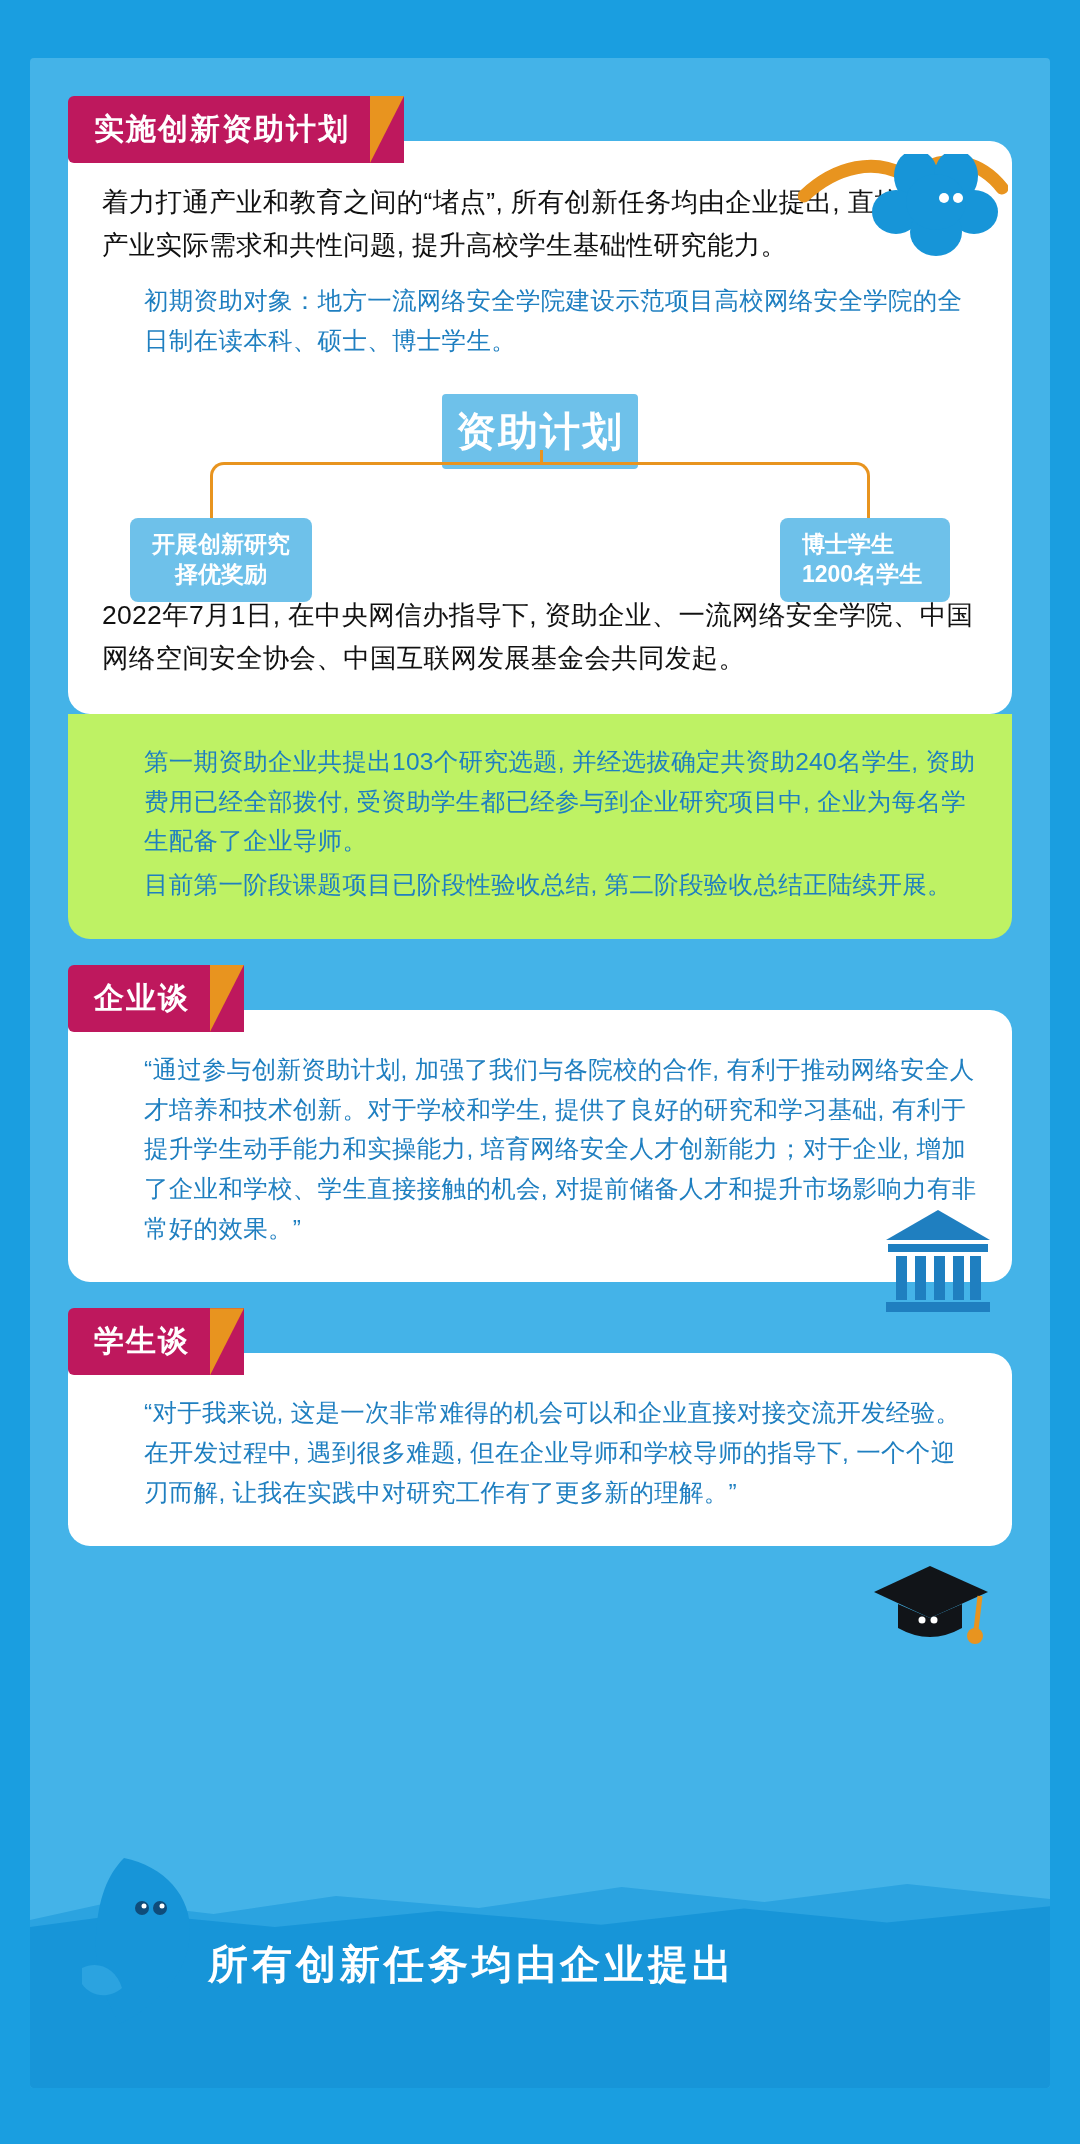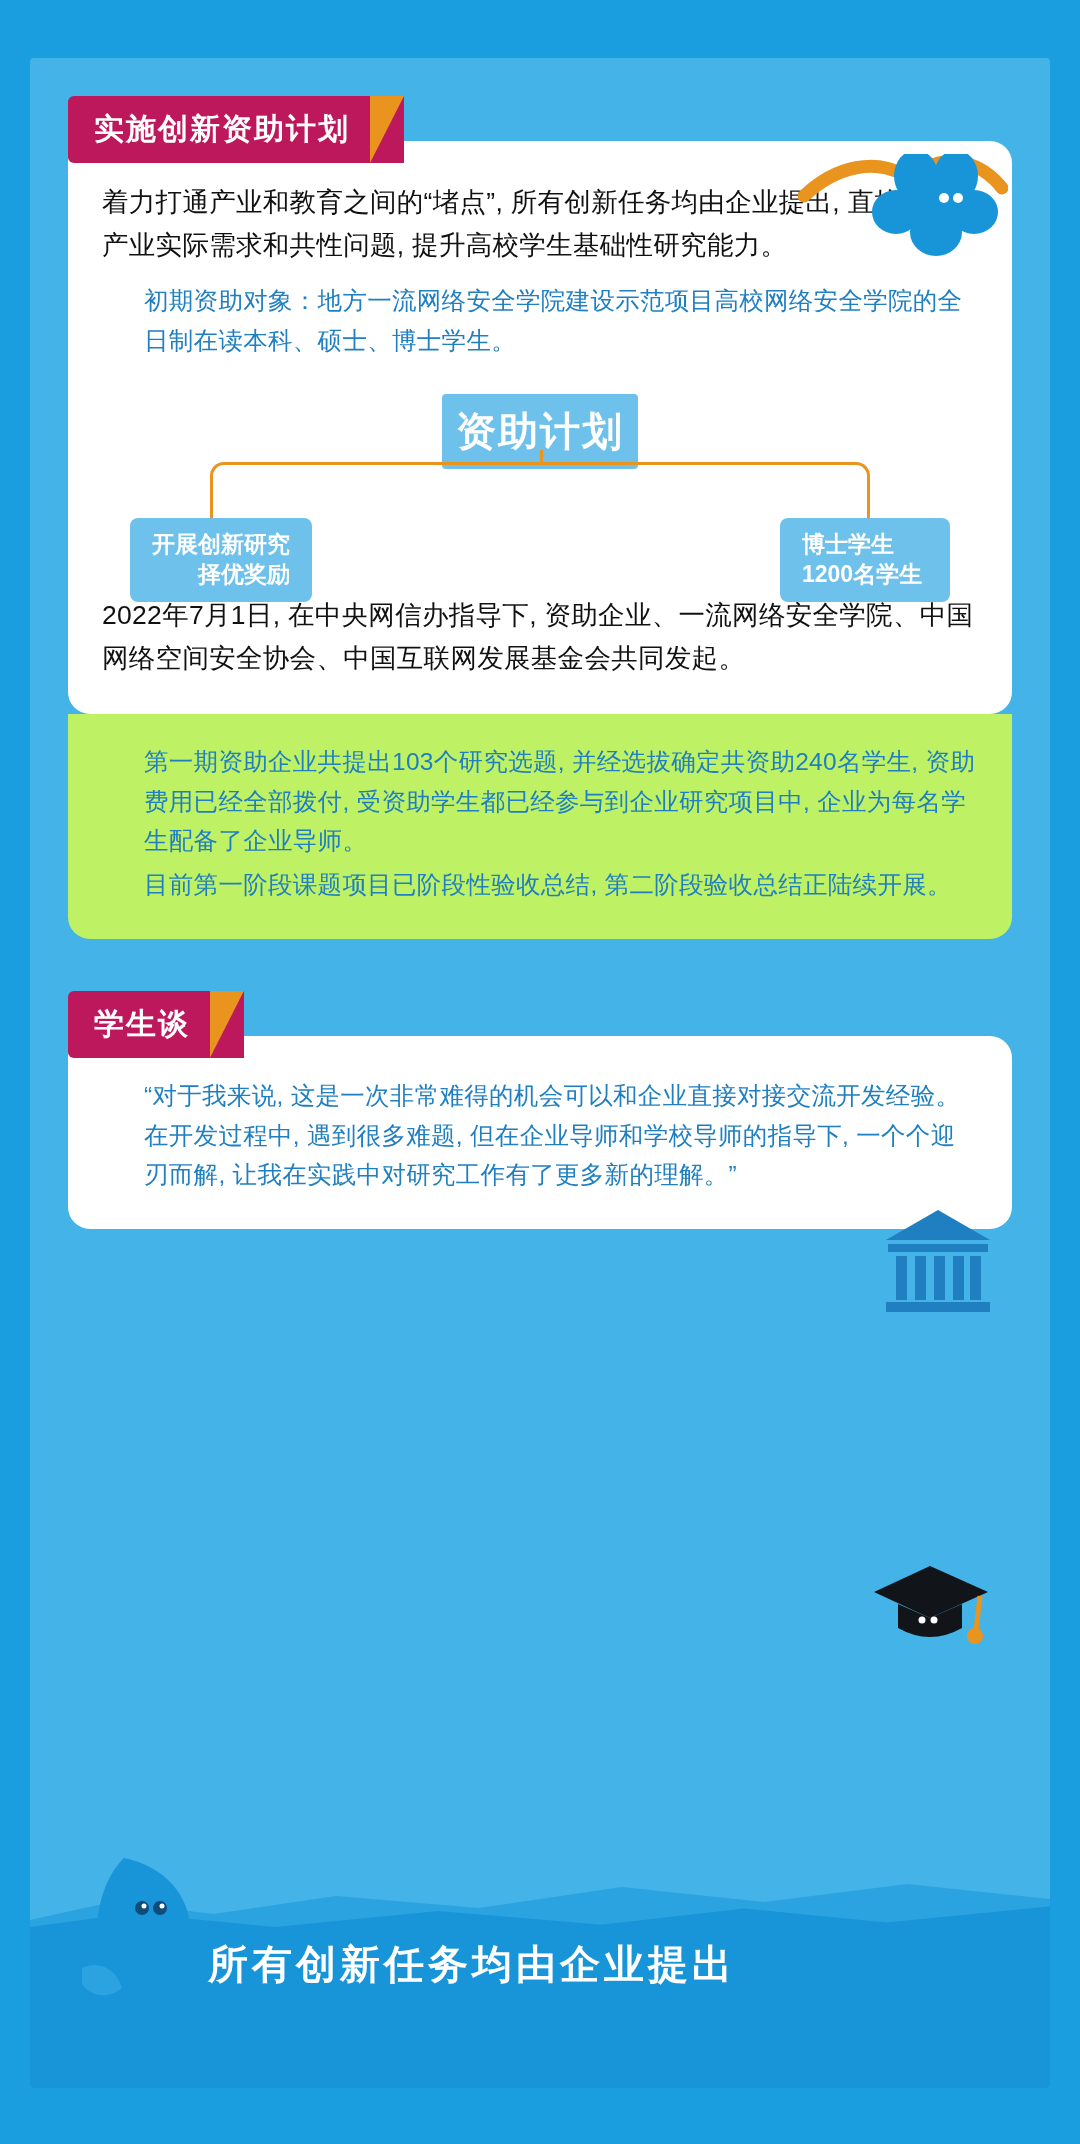--- a/index.html
+++ b/index.html
@@ -140,21 +140,21 @@
     top: 124px;
     background: #6ec1ea;
     color: #fff;
     font-size: 23px;
     font-weight: bold;
     line-height: 1.3;
     padding: 12px 22px;
     border-radius: 8px;
     min-width: 170px;
   }
-  .node-bot.left { left: 28px; text-align: right; }
+  .node-bot.left { left: 28px; text-align: center; }
   .node-bot.right { right: 28px; text-align: left; }
 
   
   .flower-wrap { position: absolute; right: 42px; top: 96px; z-index: 8; }
   .bank-wrap { position: absolute; right: 52px; top: 1148px; z-index: 8; }
   .cap-wrap { position: absolute; right: 56px; top: 1500px; z-index: 8; }
   .bird-wrap { position: absolute; left: 34px; bottom: 46px; z-index: 8; }
 
   .footer-banner {
     position: absolute;
@@ -269,20 +269,26 @@
 
       
       <div class="card tinted" style="margin-top:0;border-radius:0 0 22px 22px;padding-top:28px">
         <p class="body-blue">第一期资助企业共提出103个研究选题, 并经选拔确定共资助240名学生, 资助费用已经全部拨付, 受资助学生都已经参与到企业研究项目中, 企业为每名学生配备了企业导师。</p>
         <p class="body-blue" style="margin-top:4px">目前第一阶段课题项目已阶段性验收总结, 第二阶段验收总结正陆续开展。</p>
       </div>
     </div>
 
     <div class="spacer"></div>
 
+    <div>
+      <div class="ribbon">企业谈</div>
+      <div class="card">
+        <p class="body-blue">“通过参与创新资助计划, 加强了我们与各院校的合作, 有利于推动网络安全人才培养和技术创新。对于学校和学生, 提供了良好的研究和学习基础, 有利于提升学生动手能力和实操能力, 培育网络安全人才创新能力；对于企业, 增加了企业和学校、学生直接接触的机会, 对提前储备人才和提升市场影响力有非常好的效果。”</p>
+      </div>
+    </div>
 
     <div class="spacer"></div>
 
     <div>
       <div class="ribbon">学生谈</div>
       <div class="card">
         <p class="body-blue">“对于我来说, 这是一次非常难得的机会可以和企业直接对接交流开发经验。在开发过程中, 遇到很多难题, 但在企业导师和学校导师的指导下, 一个个迎刃而解, 让我在实践中对研究工作有了更多新的理解。”</p>
       </div>
     </div>
 

